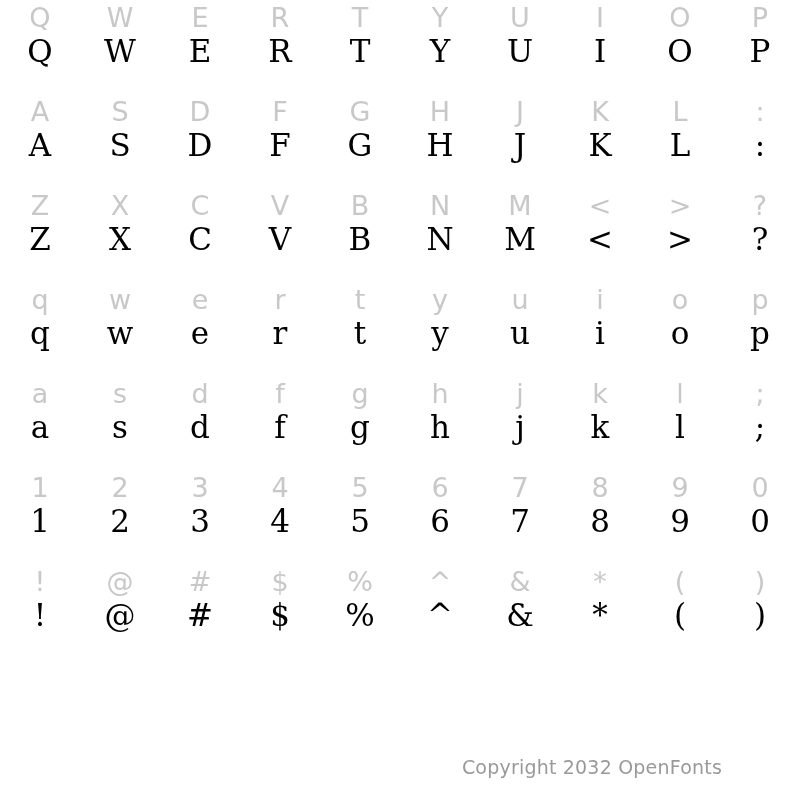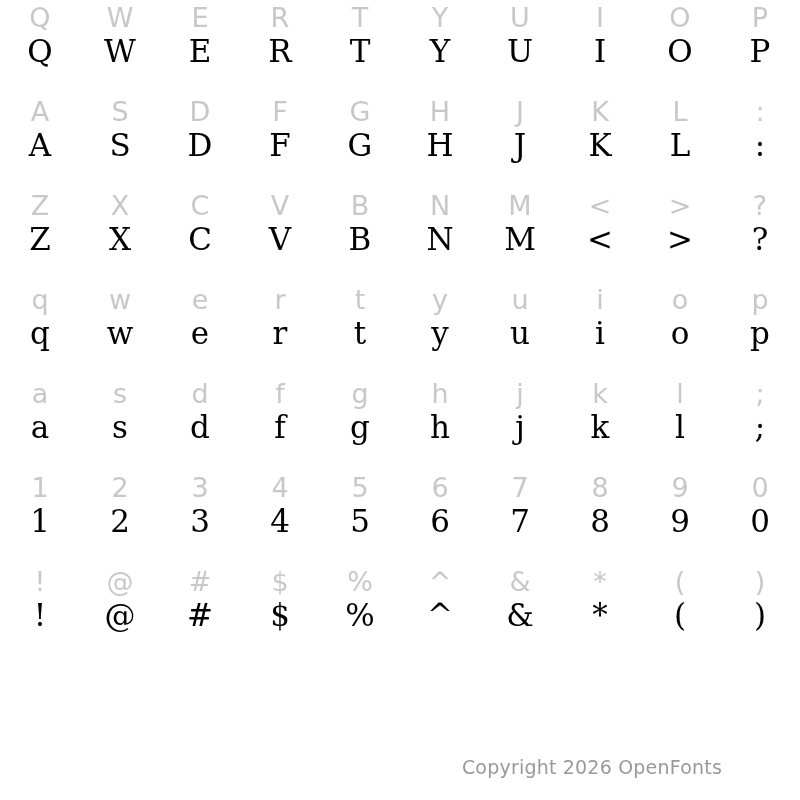--- a/index.html
+++ b/index.html
@@ -257,13 +257,13 @@
       <div class="cell dark">^</div>
       <div class="cell dark">&amp;</div>
       <div class="cell dark">*</div>
       <div class="cell dark">(</div>
       <div class="cell dark">)</div>
     </div>
   </div>
 
 </div>
 
-<div class="copyright">Copyright 2026 OpenFonts</div>
+<div class="copyright">Copyright 2032 OpenFonts</div>
 
 </body></html>

